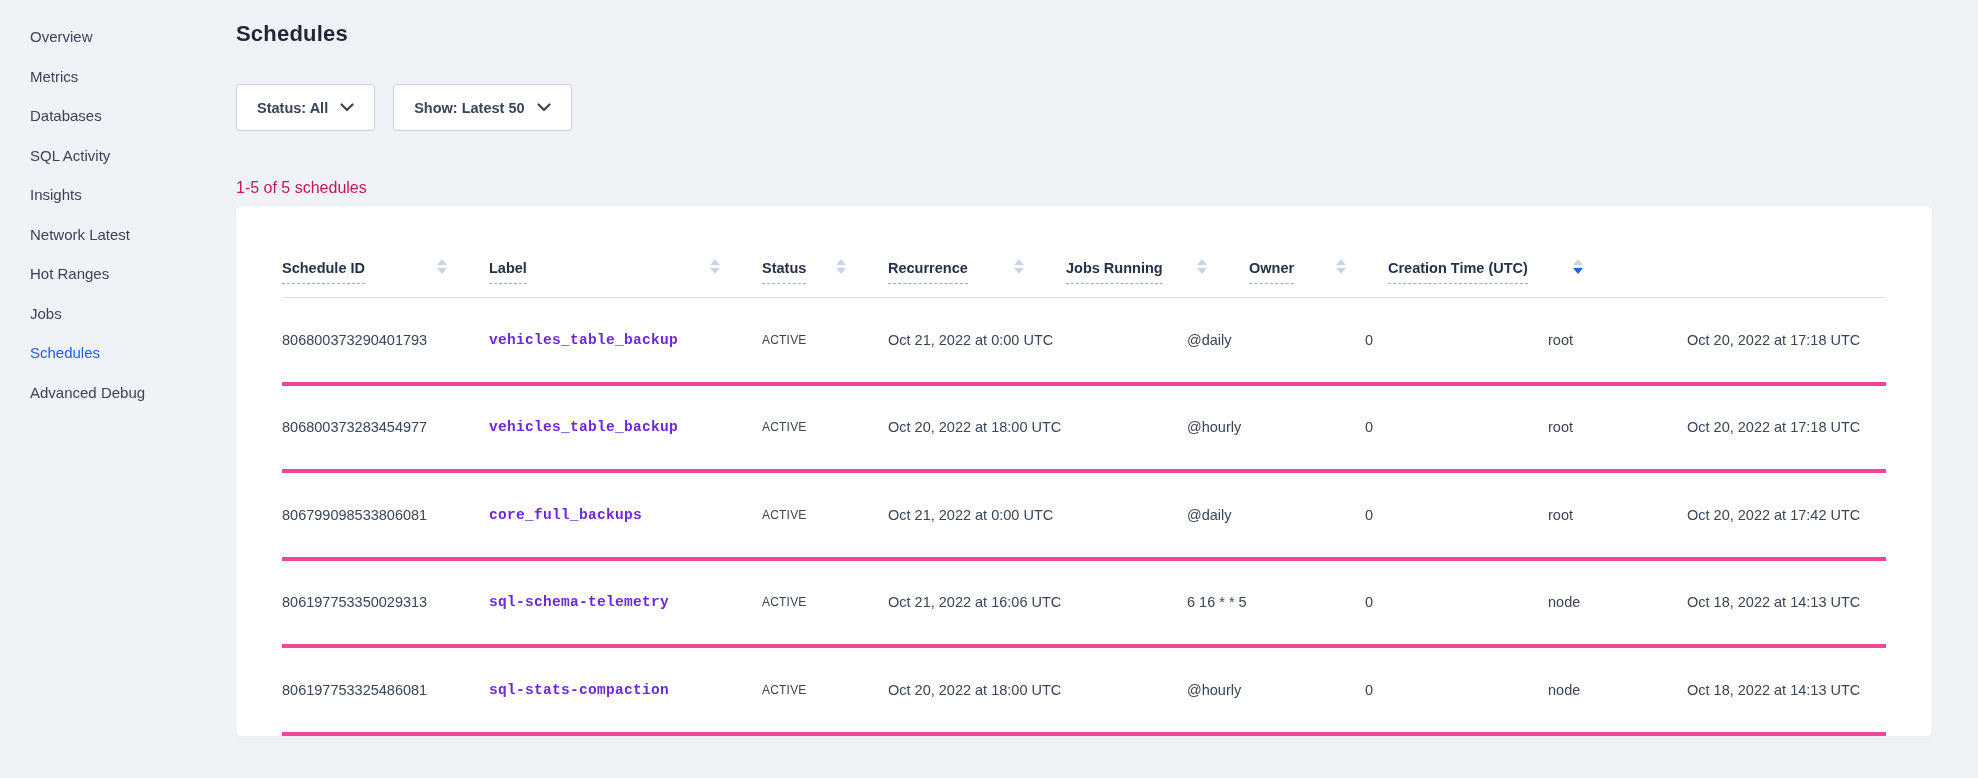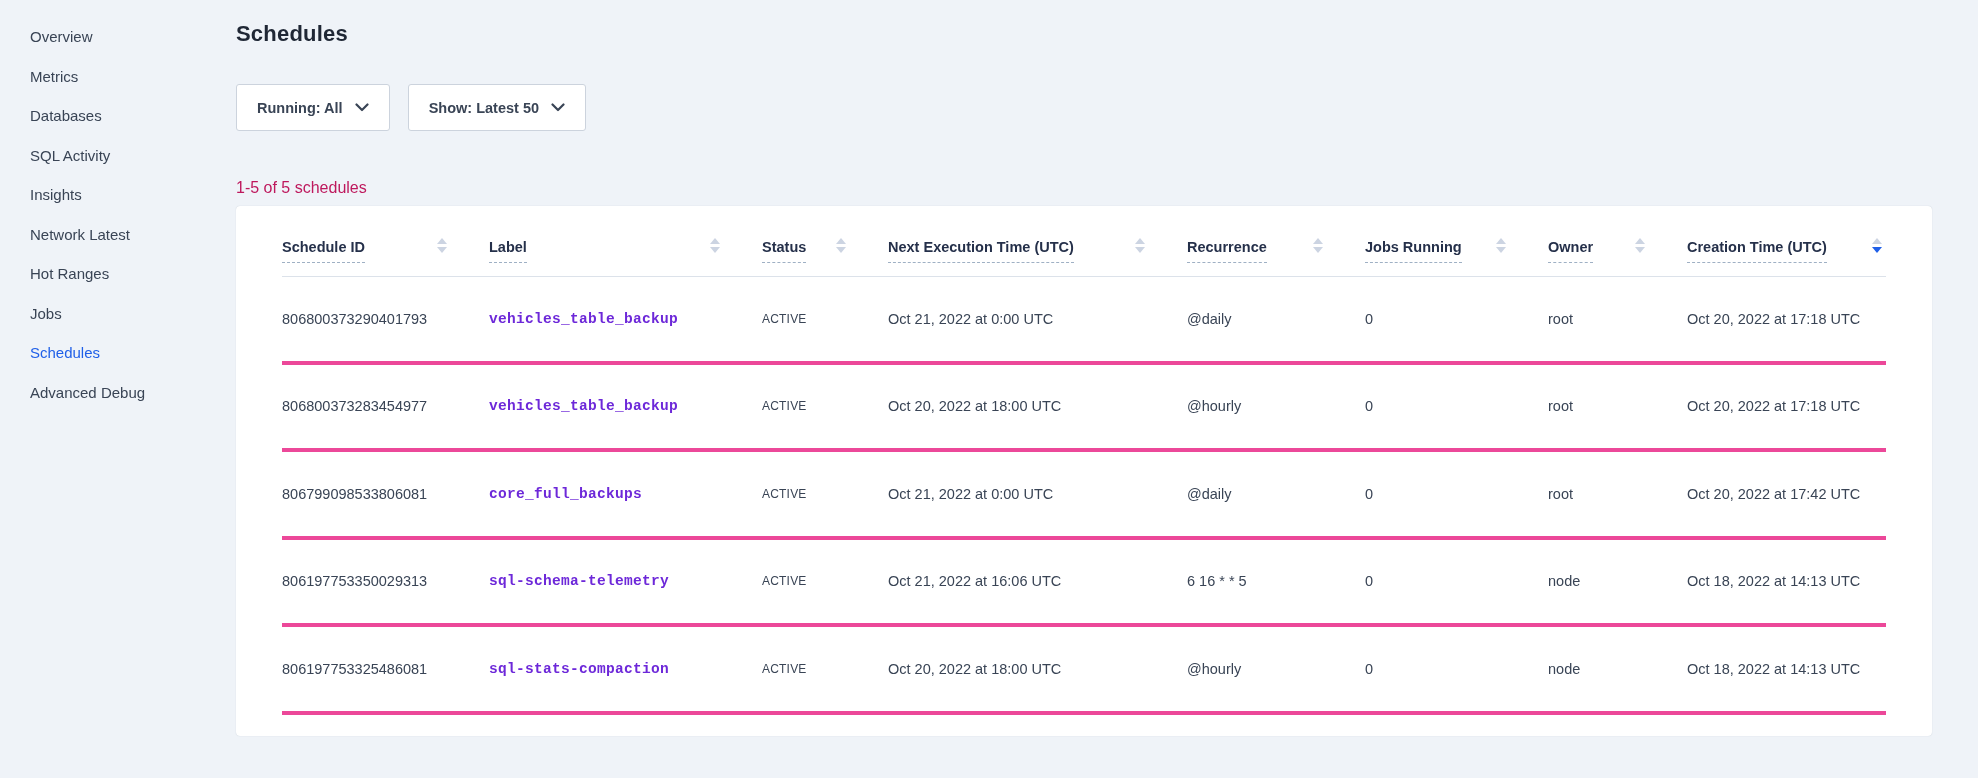--- a/index.html
+++ b/index.html
@@ -37,21 +37,21 @@
   .dropdown svg { display: block; }
 
   .count-text { margin-top: 48px; font-size: 16px; color: #be185d; }
 
   
   .card {
     margin-top: 9px; background: #fff; border-radius: 4px;
     padding: 0 46px; height: 530px; width: 1696px;
     box-shadow: 0 0 1px rgba(67,90,111,0.3);
   }
-  .thead { display: flex; height: 71px; align-items: flex-end; border-bottom: 1px solid #dce2ea; }
+  .thead { display: flex; height: 92px; align-items: flex-end; border-bottom: 1px solid #dce2ea; }
   .th {
     display: flex; align-items: flex-end; justify-content: space-between;
     padding-bottom: 13px; padding-right: 42px; cursor: pointer;
   }
   .th:last-child { padding-right: 4px; }
   .th-label {
     font-weight: bold; font-size: 14.5px; color: #25304a;
     border-bottom: 1px dashed #9fb0c4; padding-bottom: 7px; white-space: nowrap;
   }
   .sort { display: flex; flex-direction: column; gap: 3px; margin-bottom: 10px; }
@@ -103,21 +103,21 @@
     <div class="nav-item">Jobs</div>
     <div class="nav-item active">Schedules</div>
     <div class="nav-item">Advanced Debug</div>
   </nav>
 
 <main class="main">
   <h1 class="page-title">Schedules</h1>
 
   <div class="filters">
     <button class="dropdown">
-      <span>Running: All</span>
+      <span>Status: All</span>
       <span>
         <svg width="14" height="9" viewBox="0 0 14 9">
             <polyline points="1.5,1.5 7,7 12.5,1.5" fill="none" stroke="#394455" stroke-width="2.2" stroke-linecap="round" stroke-linejoin="round"></polyline>
           </svg>
       </span>
     </button>
     <button class="dropdown">
       <span>Show: Latest 50</span>
       <span>
         <svg width="14" height="9" viewBox="0 0 14 9">
@@ -145,27 +145,20 @@
             <span class="tri-down"></span>
           </span>
         </div>
         <div class="th c3">
           <span class="th-label">Status</span>
           <span class="sort">
             <span class="tri-up"></span>
             <span class="tri-down"></span>
           </span>
         </div>
-        <div class="th c4">
-          <span class="th-label">Next Execution Time (UTC)</span>
-          <span class="sort">
-            <span class="tri-up"></span>
-            <span class="tri-down"></span>
-          </span>
-        </div>
         <div class="th c5">
           <span class="th-label">Recurrence</span>
           <span class="sort">
             <span class="tri-up"></span>
             <span class="tri-down"></span>
           </span>
         </div>
         <div class="th c6">
           <span class="th-label">Jobs Running</span>
           <span class="sort">

